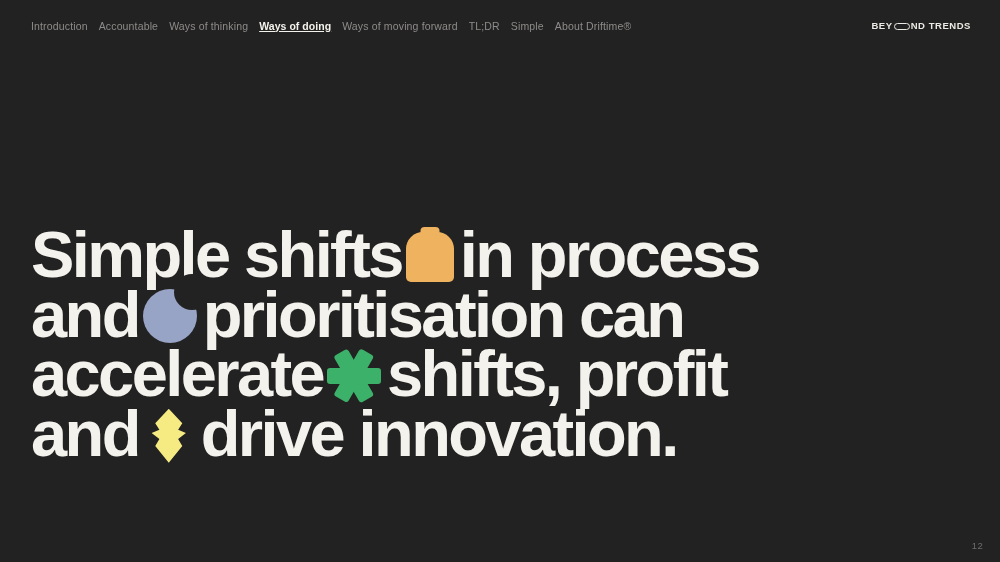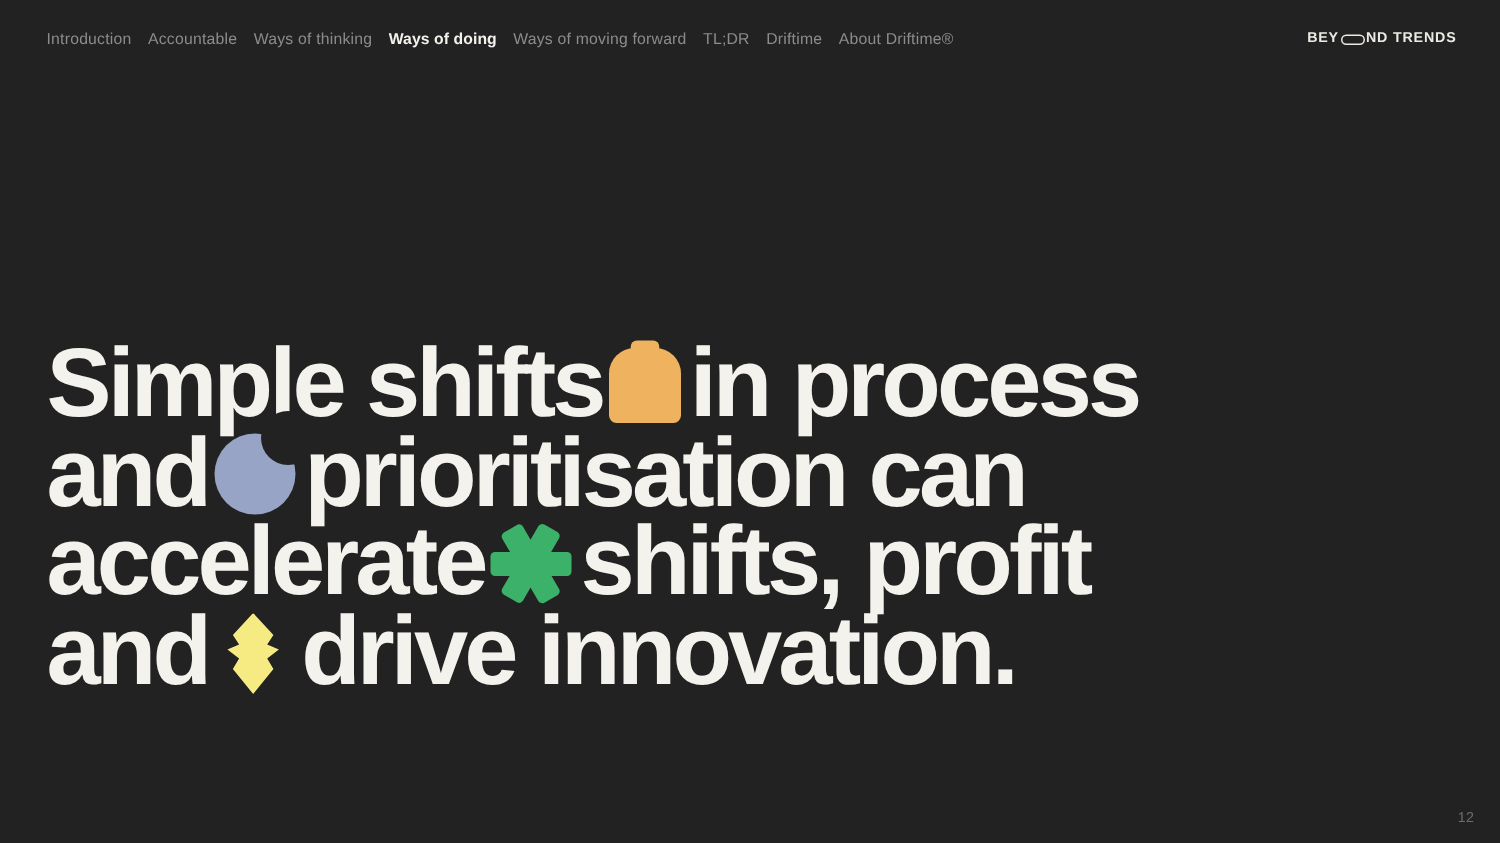--- a/index.html
+++ b/index.html
@@ -51,20 +51,21 @@
     padding: 2px 11px 2px 0;
     white-space: nowrap;
     cursor: pointer;
     font-weight: 400;
   }
   .nav-item:first-child { padding-left: 0; }
   .nav-item.is-active {
     color: #f4f2ec;
     font-weight: 700;
     letter-spacing: 0.05px;
+    text-decoration: underline;
   }
 
   
   .logo {
     display: flex;
     align-items: center;
     font-size: 9.5px;
     font-weight: 700;
     letter-spacing: 0.55px;
     color: #eceae4;
@@ -237,21 +238,21 @@
 
   <div class="topbar">
 
     <nav class="nav">
       <span class="nav-item">Introduction</span>
       <span class="nav-item">Accountable</span>
       <span class="nav-item">Ways of thinking</span>
       <span class="nav-item is-active">Ways of doing</span>
       <span class="nav-item">Ways of moving forward</span>
       <span class="nav-item">TL;DR</span>
-      <span class="nav-item">Driftime</span>
+      <span class="nav-item">Simple</span>
       <span class="nav-item">About Driftime®</span>
     </nav>
 
     <div class="logo">
       <span>BEY</span>
       <span class="logo-pill"></span>
       <span>ND TRENDS</span>
     </div>
 
   </div>

